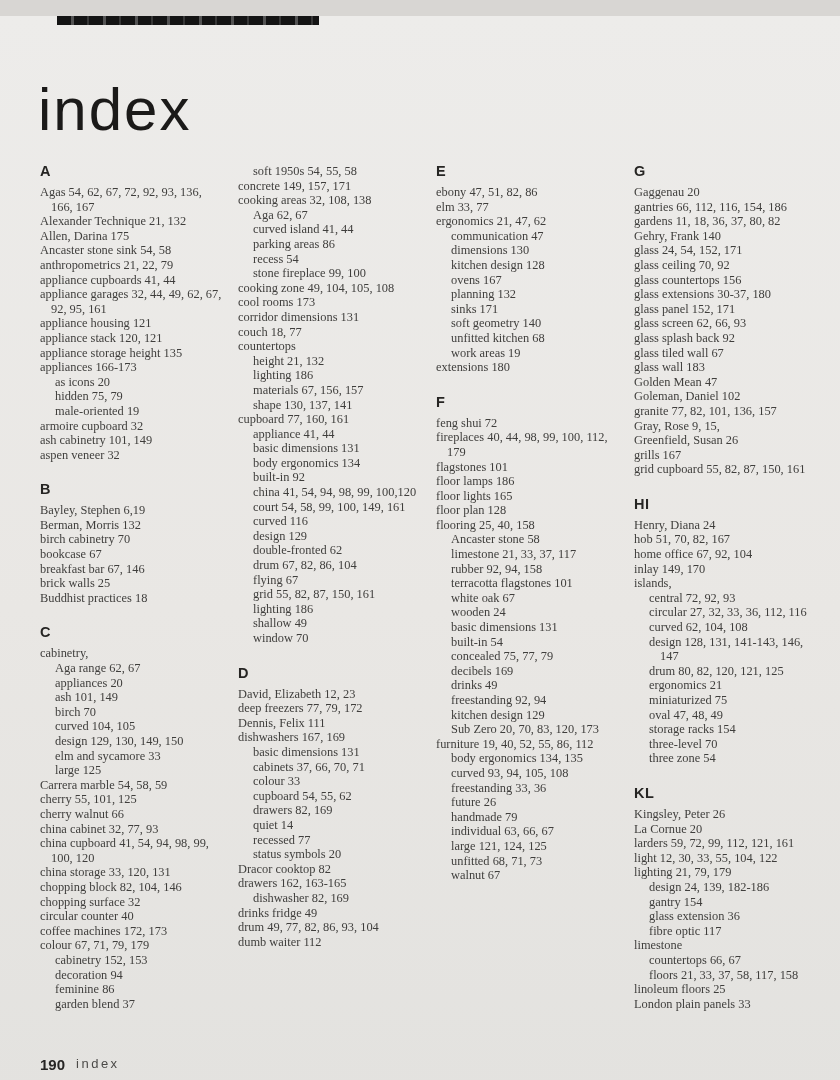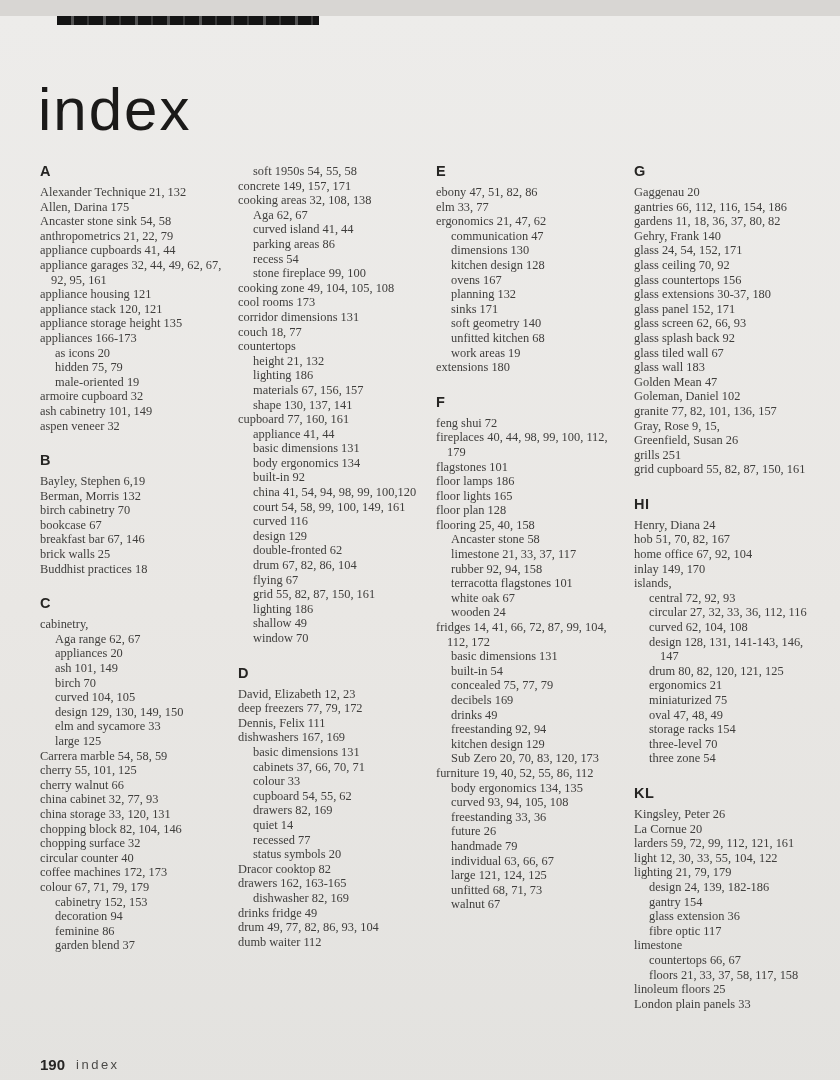--- a/index.html
+++ b/index.html
@@ -65,21 +65,21 @@
     line-height: 14.6px;
     color: var(--text);
     padding-left: 11px;
     text-indent: -11px;
   }
   .entry.sub { padding-left: 26px; }
   .footer {
     position: absolute;
     left: 40px; top: 1040px;
     display: flex;
-    align-items: center;
+    align-items: flex-start;
     font-family: "Liberation Sans", sans-serif;
   }
   .footer .pagenum {
     font-weight: bold;
     font-size: 15px;
     color: #262524;
   }
   .footer .seclabel {
     margin-left: 11px;
     font-size: 13px;
@@ -90,20 +90,21 @@
 </head>
 <body>
 
 <div class="page">
   <div class="artifact-bar"></div>
   <div class="title">index</div>
   <div class="columns">
     <div class="col">
         <div class="block">
           <div class="letter">A</div>
+          <div class="entry">Agas 54, 62, 67, 72, 92, 93, 136, 166, 167</div>
           <div class="entry">Alexander Technique 21, 132</div>
           <div class="entry">Allen, Darina 175</div>
           <div class="entry">Ancaster stone sink 54, 58</div>
           <div class="entry">anthropometrics 21, 22, 79</div>
           <div class="entry">appliance cupboards 41, 44</div>
           <div class="entry">appliance garages 32, 44, 49, 62, 67, 92, 95, 161</div>
           <div class="entry">appliance housing 121</div>
           <div class="entry">appliance stack 120, 121</div>
           <div class="entry">appliance storage height 135</div>
           <div class="entry">appliances 166-173</div>
@@ -132,20 +133,21 @@
           <div class="entry sub">ash 101, 149</div>
           <div class="entry sub">birch 70</div>
           <div class="entry sub">curved 104, 105</div>
           <div class="entry sub">design 129, 130, 149, 150</div>
           <div class="entry sub">elm and sycamore 33</div>
           <div class="entry sub">large 125</div>
           <div class="entry">Carrera marble 54, 58, 59</div>
           <div class="entry">cherry 55, 101, 125</div>
           <div class="entry">cherry walnut 66</div>
           <div class="entry">china cabinet 32, 77, 93</div>
+          <div class="entry">china cupboard 41, 54, 94, 98, 99, 100, 120</div>
           <div class="entry">china storage 33, 120, 131</div>
           <div class="entry">chopping block 82, 104, 146</div>
           <div class="entry">chopping surface 32</div>
           <div class="entry">circular counter 40</div>
           <div class="entry">coffee machines 172, 173</div>
           <div class="entry">colour 67, 71, 79, 179</div>
           <div class="entry sub">cabinetry 152, 153</div>
           <div class="entry sub">decoration 94</div>
           <div class="entry sub">feminine 86</div>
           <div class="entry sub">garden blend 37</div>
@@ -234,21 +236,20 @@
           <div class="entry">floor lamps 186</div>
           <div class="entry">floor lights 165</div>
           <div class="entry">floor plan 128</div>
           <div class="entry">flooring 25, 40, 158</div>
           <div class="entry sub">Ancaster stone 58</div>
           <div class="entry sub">limestone 21, 33, 37, 117</div>
           <div class="entry sub">rubber 92, 94, 158</div>
           <div class="entry sub">terracotta flagstones 101</div>
           <div class="entry sub">white oak 67</div>
           <div class="entry sub">wooden 24</div>
-          <div class="entry">fridges 14, 41, 66, 72, 87, 99, 104, 112, 172</div>
           <div class="entry sub">basic dimensions 131</div>
           <div class="entry sub">built-in 54</div>
           <div class="entry sub">concealed 75, 77, 79</div>
           <div class="entry sub">decibels 169</div>
           <div class="entry sub">drinks 49</div>
           <div class="entry sub">freestanding 92, 94</div>
           <div class="entry sub">kitchen design 129</div>
           <div class="entry sub">Sub Zero 20, 70, 83, 120, 173</div>
           <div class="entry">furniture 19, 40, 52, 55, 86, 112</div>
           <div class="entry sub">body ergonomics 134, 135</div>
@@ -276,21 +277,21 @@
           <div class="entry">glass panel 152, 171</div>
           <div class="entry">glass screen 62, 66, 93</div>
           <div class="entry">glass splash back 92</div>
           <div class="entry">glass tiled wall 67</div>
           <div class="entry">glass wall 183</div>
           <div class="entry">Golden Mean 47</div>
           <div class="entry">Goleman, Daniel 102</div>
           <div class="entry">granite 77, 82, 101, 136, 157</div>
           <div class="entry">Gray, Rose 9, 15,</div>
           <div class="entry">Greenfield, Susan 26</div>
-          <div class="entry">grills 251</div>
+          <div class="entry">grills 167</div>
           <div class="entry">grid cupboard 55, 82, 87, 150, 161</div>
         </div>
         <div class="block">
           <div class="letter">HI</div>
           <div class="entry">Henry, Diana 24</div>
           <div class="entry">hob 51, 70, 82, 167</div>
           <div class="entry">home office 67, 92, 104</div>
           <div class="entry">inlay 149, 170</div>
           <div class="entry">islands,</div>
           <div class="entry sub">central 72, 92, 93</div>

